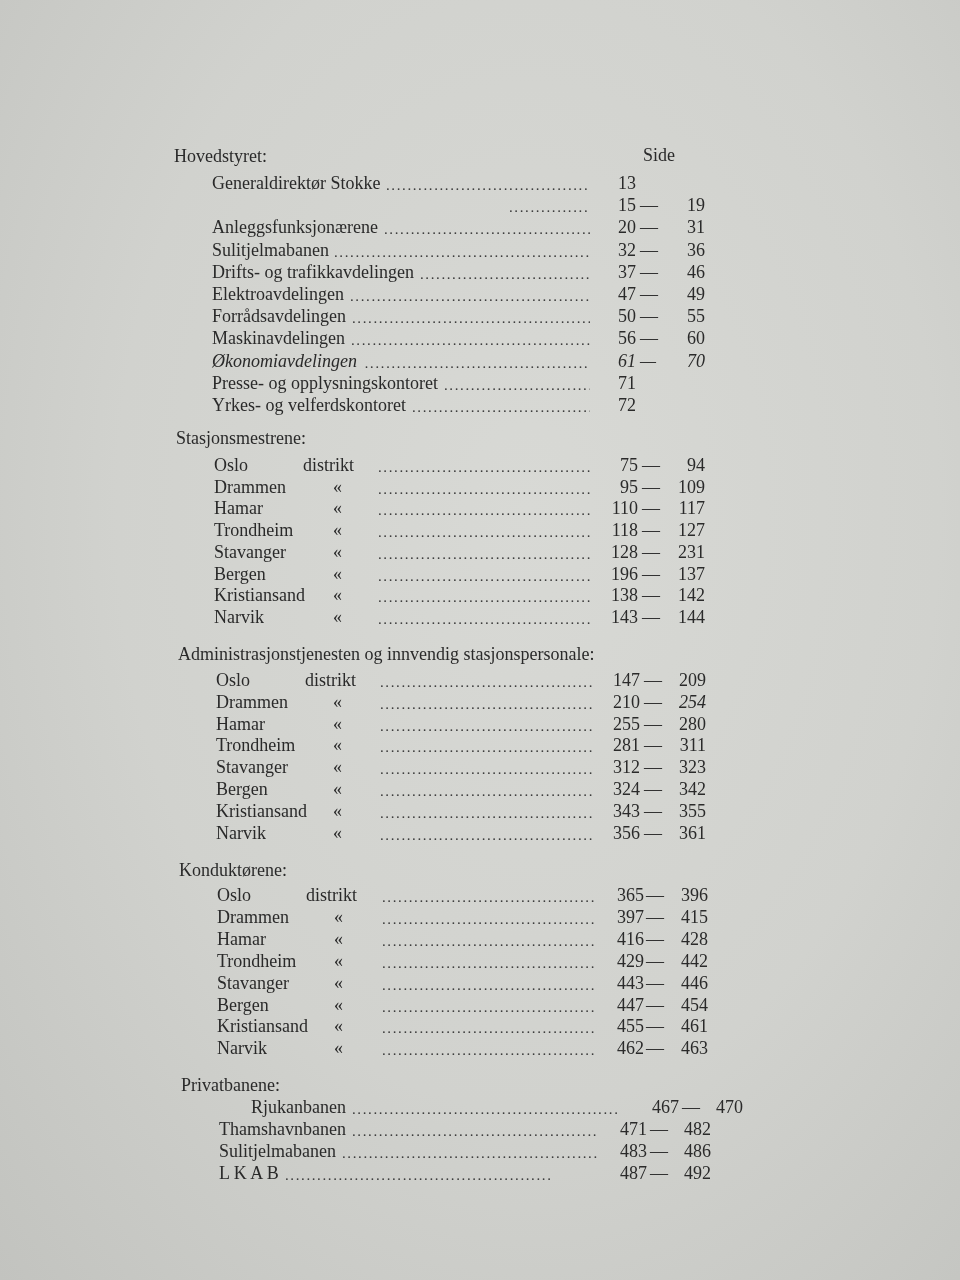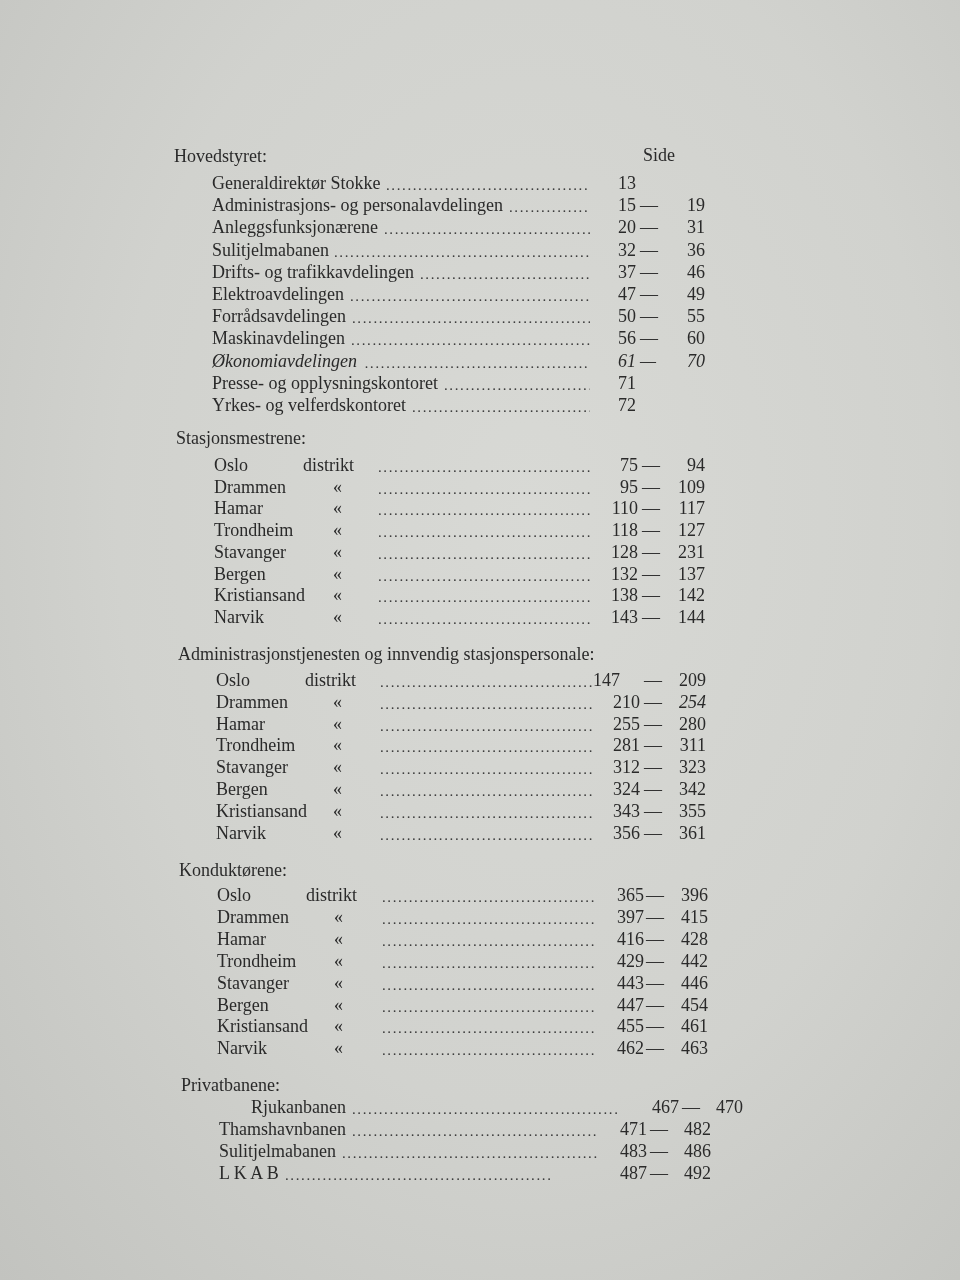--- a/index.html
+++ b/index.html
@@ -34,21 +34,20 @@
 <div class="page">
   <div class="side-label">Side</div>
   <div id="toc">
       <div class="section-head" style="left: 174px; top: 146px;">Hovedstyret:</div>
       <div class="row" style="left: 212px; top: 173px; width: 520px;">
         <span class="label">Generaldirektør Stokke</span>
         <span class="dots" style="left: 174px; width: 204px;">..................................................</span>
         <span class="from" style="left: 384px;">13</span>
       </div>
       <div class="row" style="left: 212px; top: 195px; width: 520px;">
-        <span class="label">Administrasjons- og personalavdelingen</span>
         <span class="dots" style="left: 297px; width: 81px;">..................................................</span>
         <span class="from" style="left: 384px;">15</span>
         <span class="dash" style="left: 428px;">—</span>
         <span class="to" style="left: 453px;">19</span>
       </div>
       <div class="row" style="left: 212px; top: 217px; width: 520px;">
         <span class="label">Anleggsfunksjonærene</span>
         <span class="dots" style="left: 172px; width: 206px;">..................................................</span>
         <span class="from" style="left: 384px;">20</span>
         <span class="dash" style="left: 428px;">—</span>
@@ -144,21 +143,21 @@
         <span class="dist" style="left: 119px;">«</span>
         <span class="dots" style="left: 164px; width: 212px;">..................................................</span>
         <span class="from" style="left: 384px;">128</span>
         <span class="dash" style="left: 428px;">—</span>
         <span class="to" style="left: 451px;">231</span>
       </div>
       <div class="row" style="left: 214px; top: 564px; width: 520px;">
         <span class="label">Bergen</span>
         <span class="dist" style="left: 119px;">«</span>
         <span class="dots" style="left: 164px; width: 212px;">..................................................</span>
-        <span class="from" style="left: 384px;">132</span>
+        <span class="from" style="left: 384px;">196</span>
         <span class="dash" style="left: 428px;">—</span>
         <span class="to" style="left: 451px;">137</span>
       </div>
       <div class="row" style="left: 214px; top: 585px; width: 520px;">
         <span class="label">Kristiansand</span>
         <span class="dist" style="left: 119px;">«</span>
         <span class="dots" style="left: 164px; width: 212px;">..................................................</span>
         <span class="from" style="left: 384px;">138</span>
         <span class="dash" style="left: 428px;">—</span>
         <span class="to" style="left: 451px;">142</span>
@@ -169,21 +168,21 @@
         <span class="dots" style="left: 164px; width: 212px;">..................................................</span>
         <span class="from" style="left: 384px;">143</span>
         <span class="dash" style="left: 428px;">—</span>
         <span class="to" style="left: 451px;">144</span>
       </div>
       <div class="section-head" style="left: 178px; top: 644px;">Administrasjonstjenesten og innvendig stasjonspersonale:</div>
       <div class="row" style="left: 216px; top: 670px; width: 520px;">
         <span class="label">Oslo</span>
         <span class="dist" style="left: 89px;">distrikt</span>
         <span class="dots" style="left: 164px; width: 212px;">..................................................</span>
-        <span class="from" style="left: 364px;">147</span>
+        <span class="from" style="left: 384px;">147</span>
         <span class="dash" style="left: 428px;">—</span>
         <span class="to" style="left: 450px;">209</span>
       </div>
       <div class="row" style="left: 216px; top: 692px; width: 520px;">
         <span class="label">Drammen</span>
         <span class="dist" style="left: 117px;">«</span>
         <span class="dots" style="left: 164px; width: 212px;">..................................................</span>
         <span class="from" style="left: 384px;">210</span>
         <span class="dash" style="left: 428px;">—</span>
         <span class="to" style="left: 450px; font-style: italic;">254</span>

